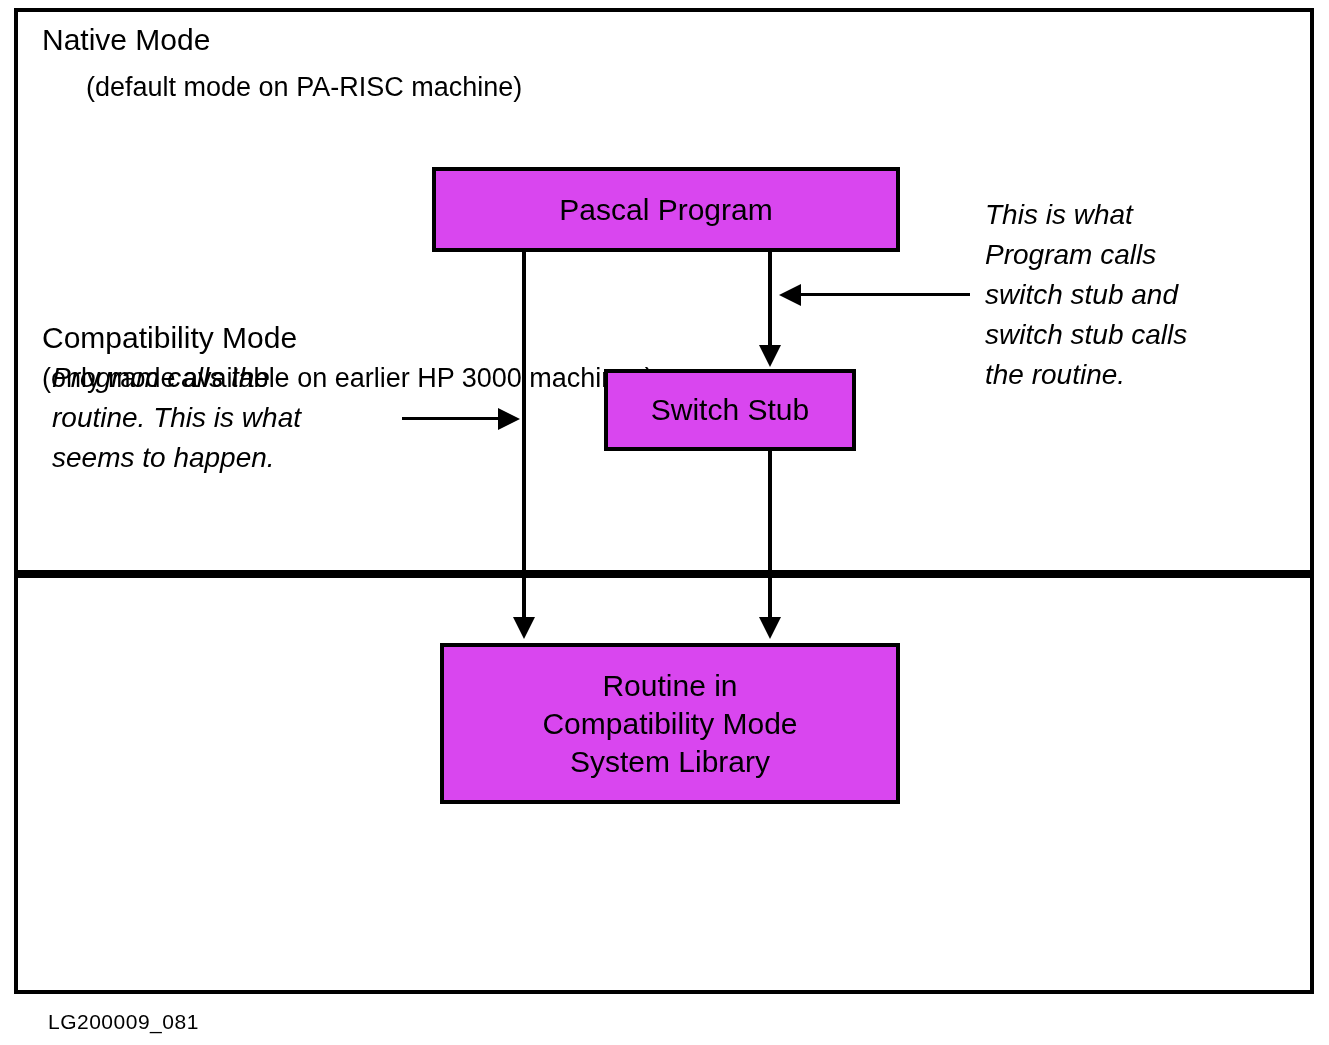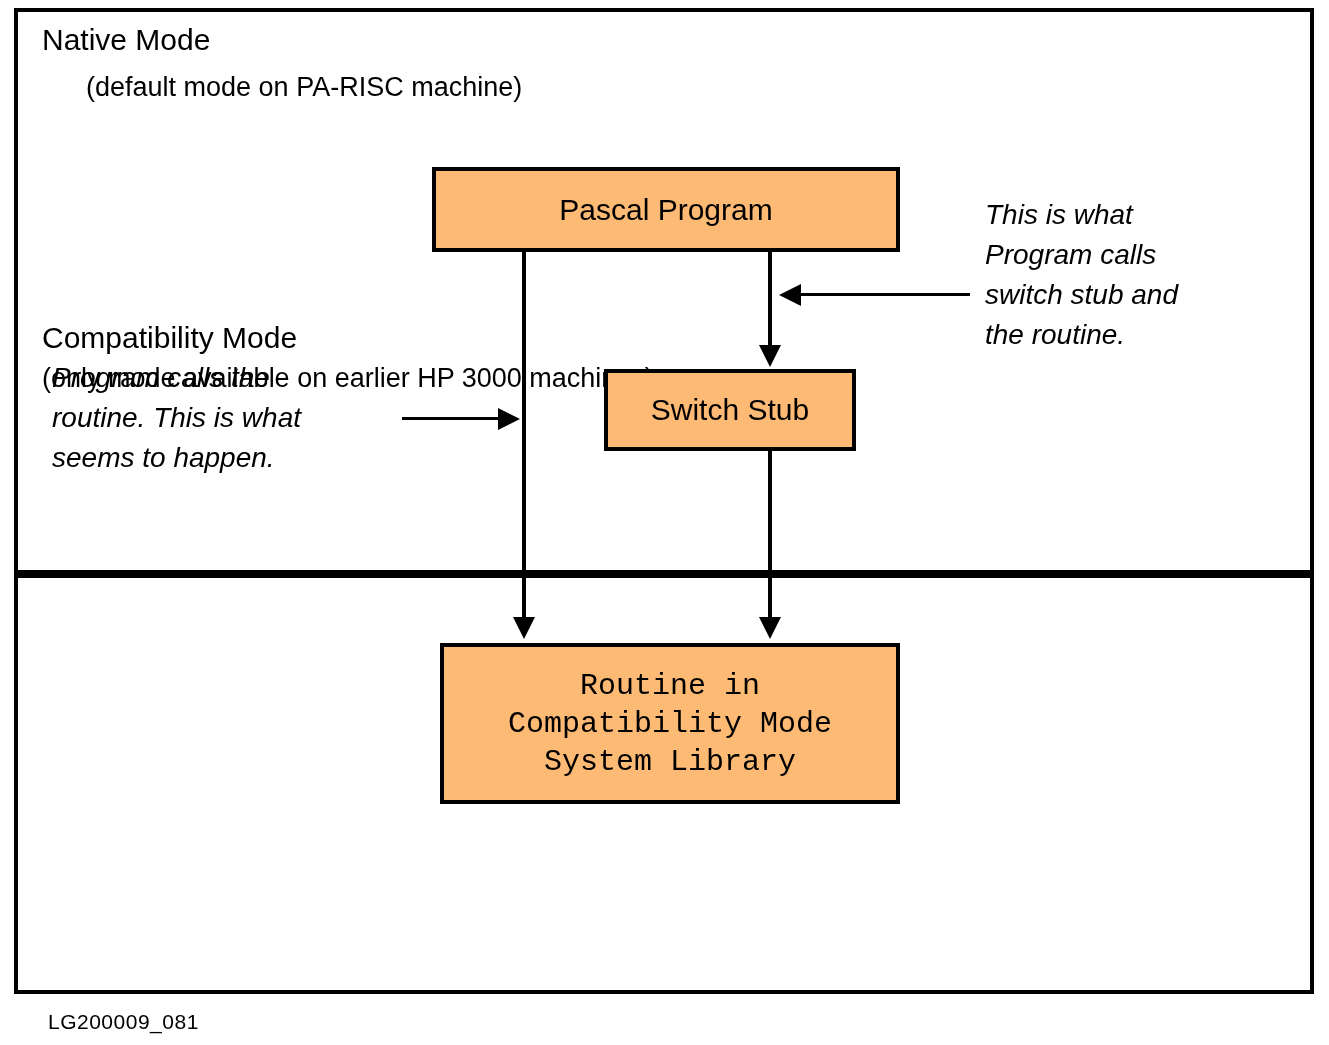--- a/index.html
+++ b/index.html
@@ -56,21 +56,21 @@
   #native-title   { left: 42px;  top: 22px; }
   #native-sub     { left: 42px;  top: 70px; margin-left: 44px; }
   #compat-title   { left: 42px;  top: 320px; }
   #compat-sub     { left: 42px;  top: 361px; }
 
   
   .box {
     position: absolute;
     box-sizing: border-box;
     border: 4px solid #000;
-    background: #fdba74;
+    background: #d946ef;
     display: flex;
     align-items: center;
     justify-content: center;
     text-align: center;
     font-size: 30px;
     line-height: 38px;
   }
   #box-pascal {
     left: 432px;
     top: 167px;
@@ -82,21 +82,20 @@
     top: 369px;
     width: 252px;
     height: 82px;
   }
   #box-routine {
     left: 440px;
     top: 643px;
     width: 460px;
     height: 161px;
     flex-direction: column;
-    font-family: Liberation Mono, monospace;
   }
   #box-routine .line { display: block; }
 
   
   .vline {
     position: absolute;
     width: 4px;
     background: #000;
   }
   .hline {
@@ -215,18 +214,19 @@
   <div class="note" id="note-left">
     <span class="line">Program calls the</span>
     <span class="line">routine. This is what</span>
     <span class="line">seems to happen.</span>
   </div>
 
   <div class="note" id="note-right">
     <span class="line">This is what</span>
     <span class="line">Program calls</span>
     <span class="line">switch stub and</span>
+    <span class="line">switch stub calls</span>
     <span class="line">the routine.</span>
   </div>
 
   <div id="figure-id">LG200009_081</div>
 
 </div>
 
 </body></html>

